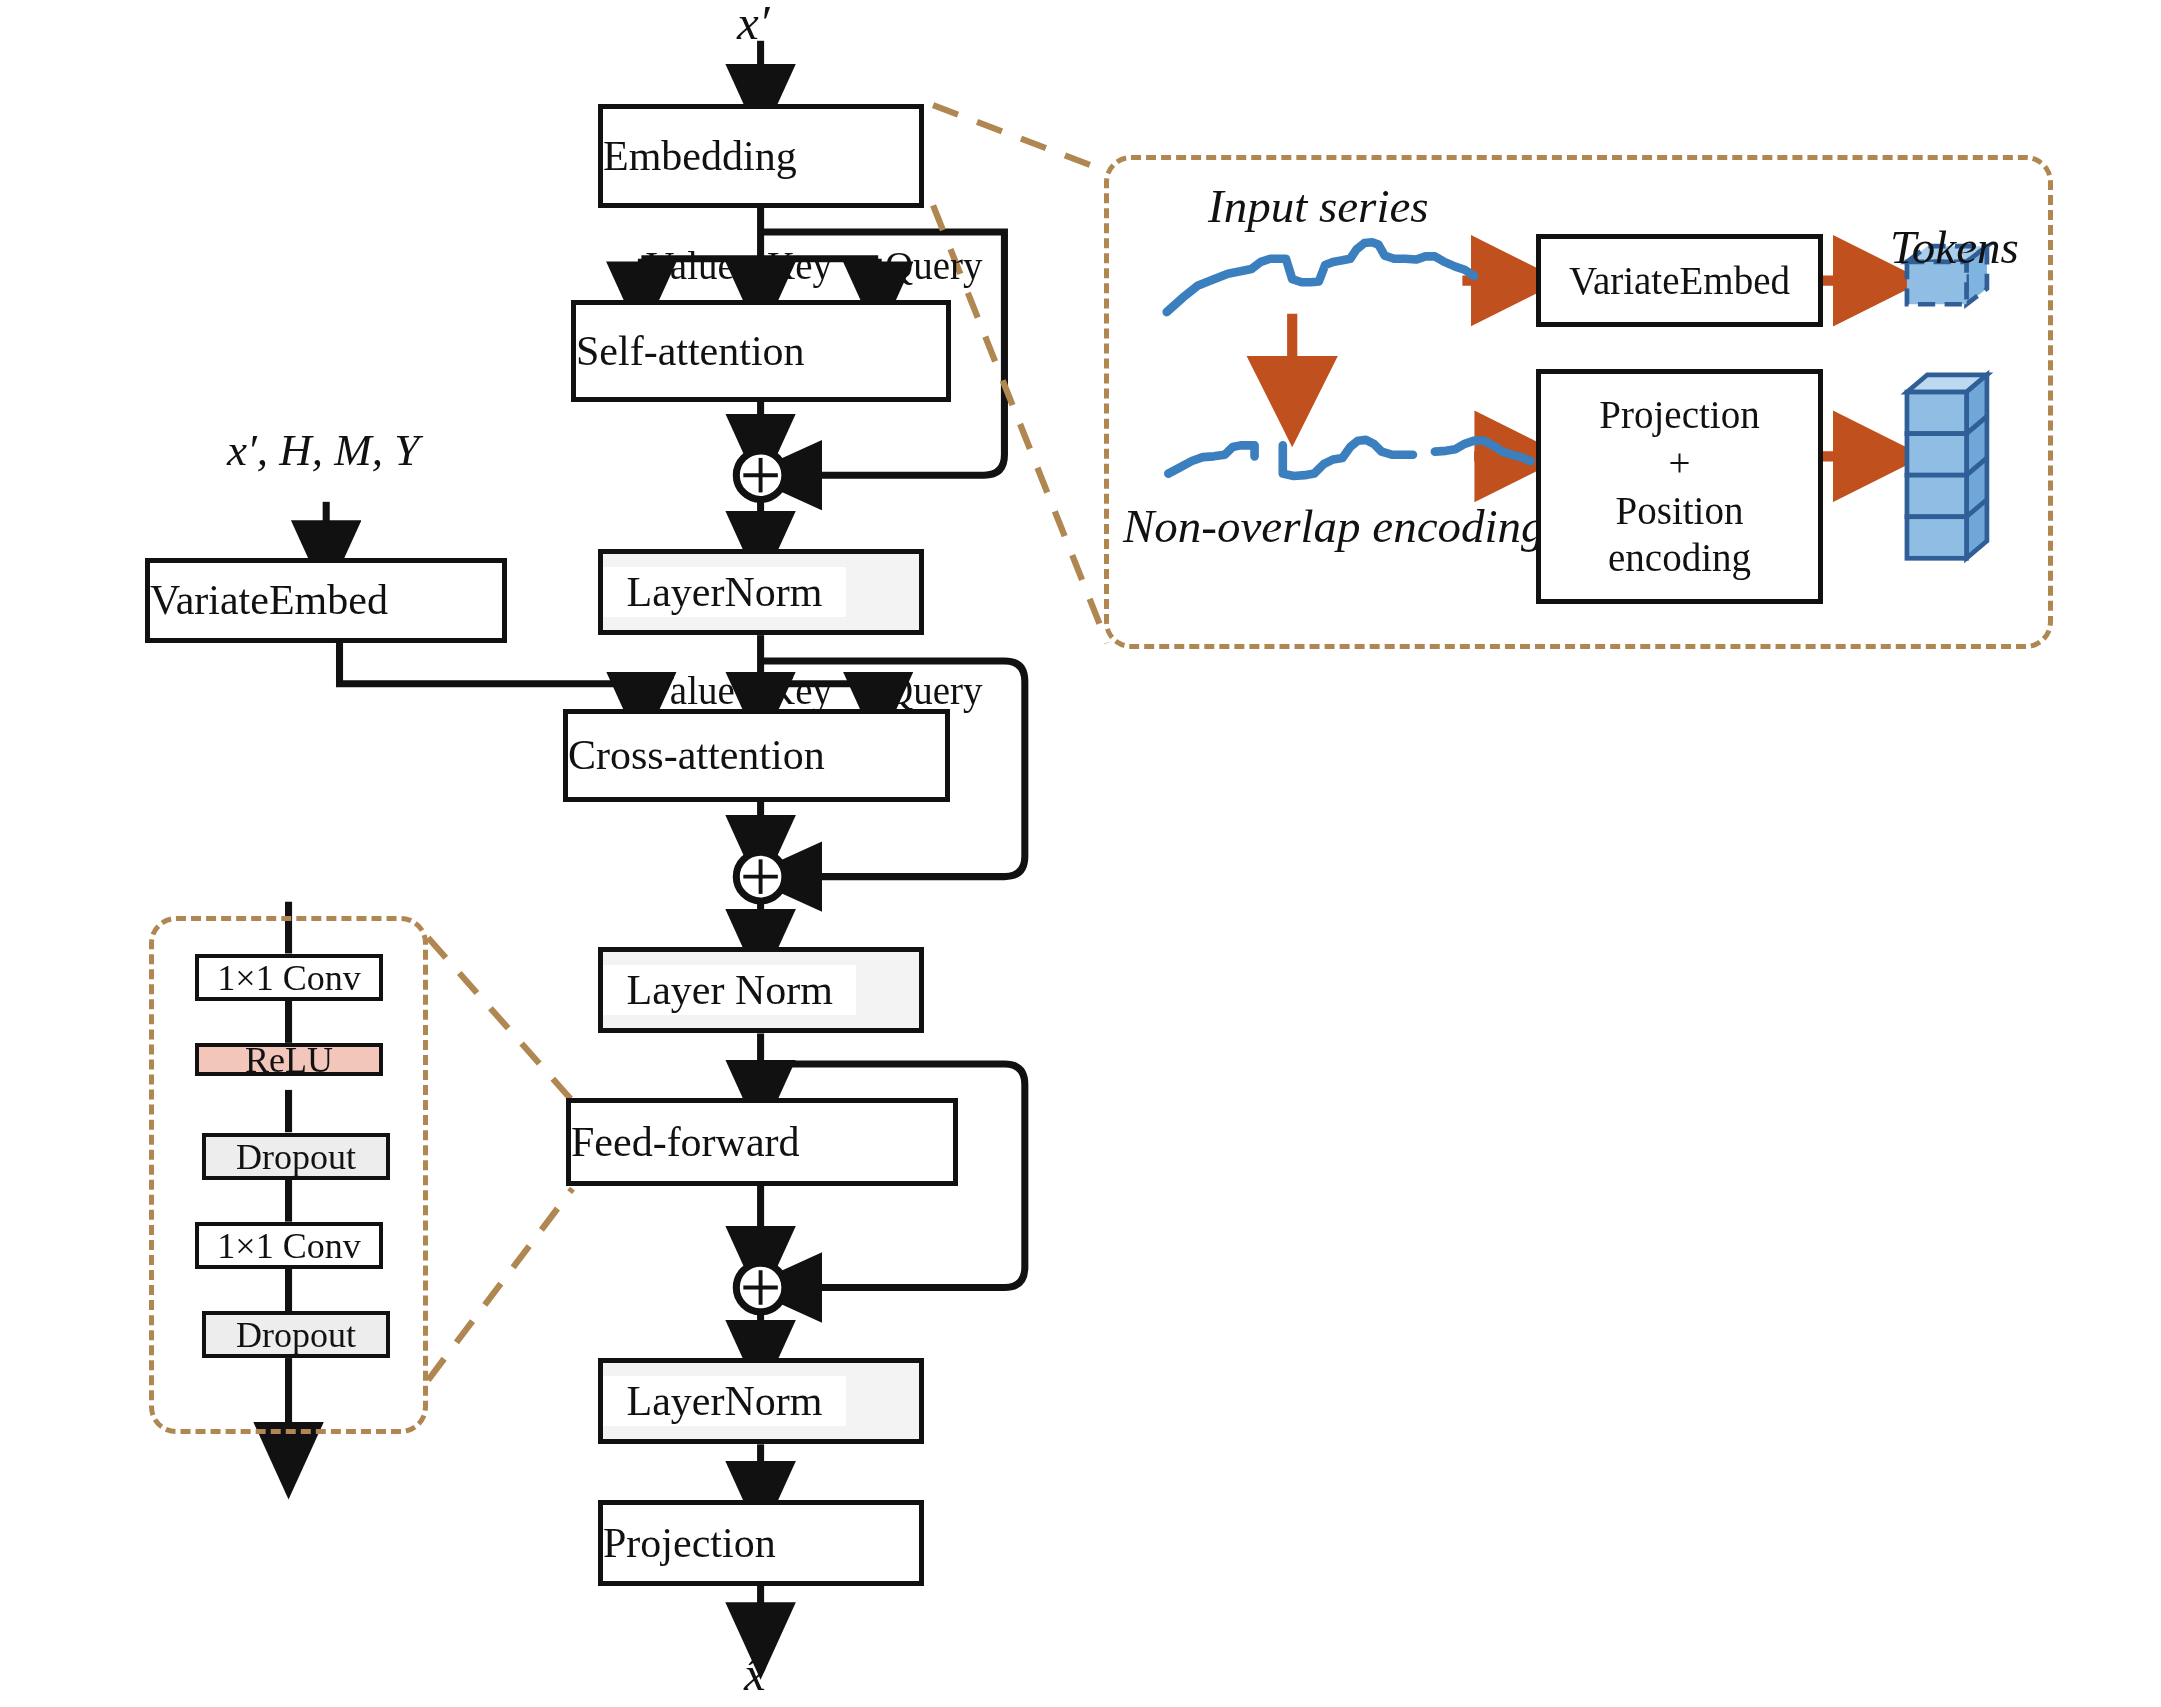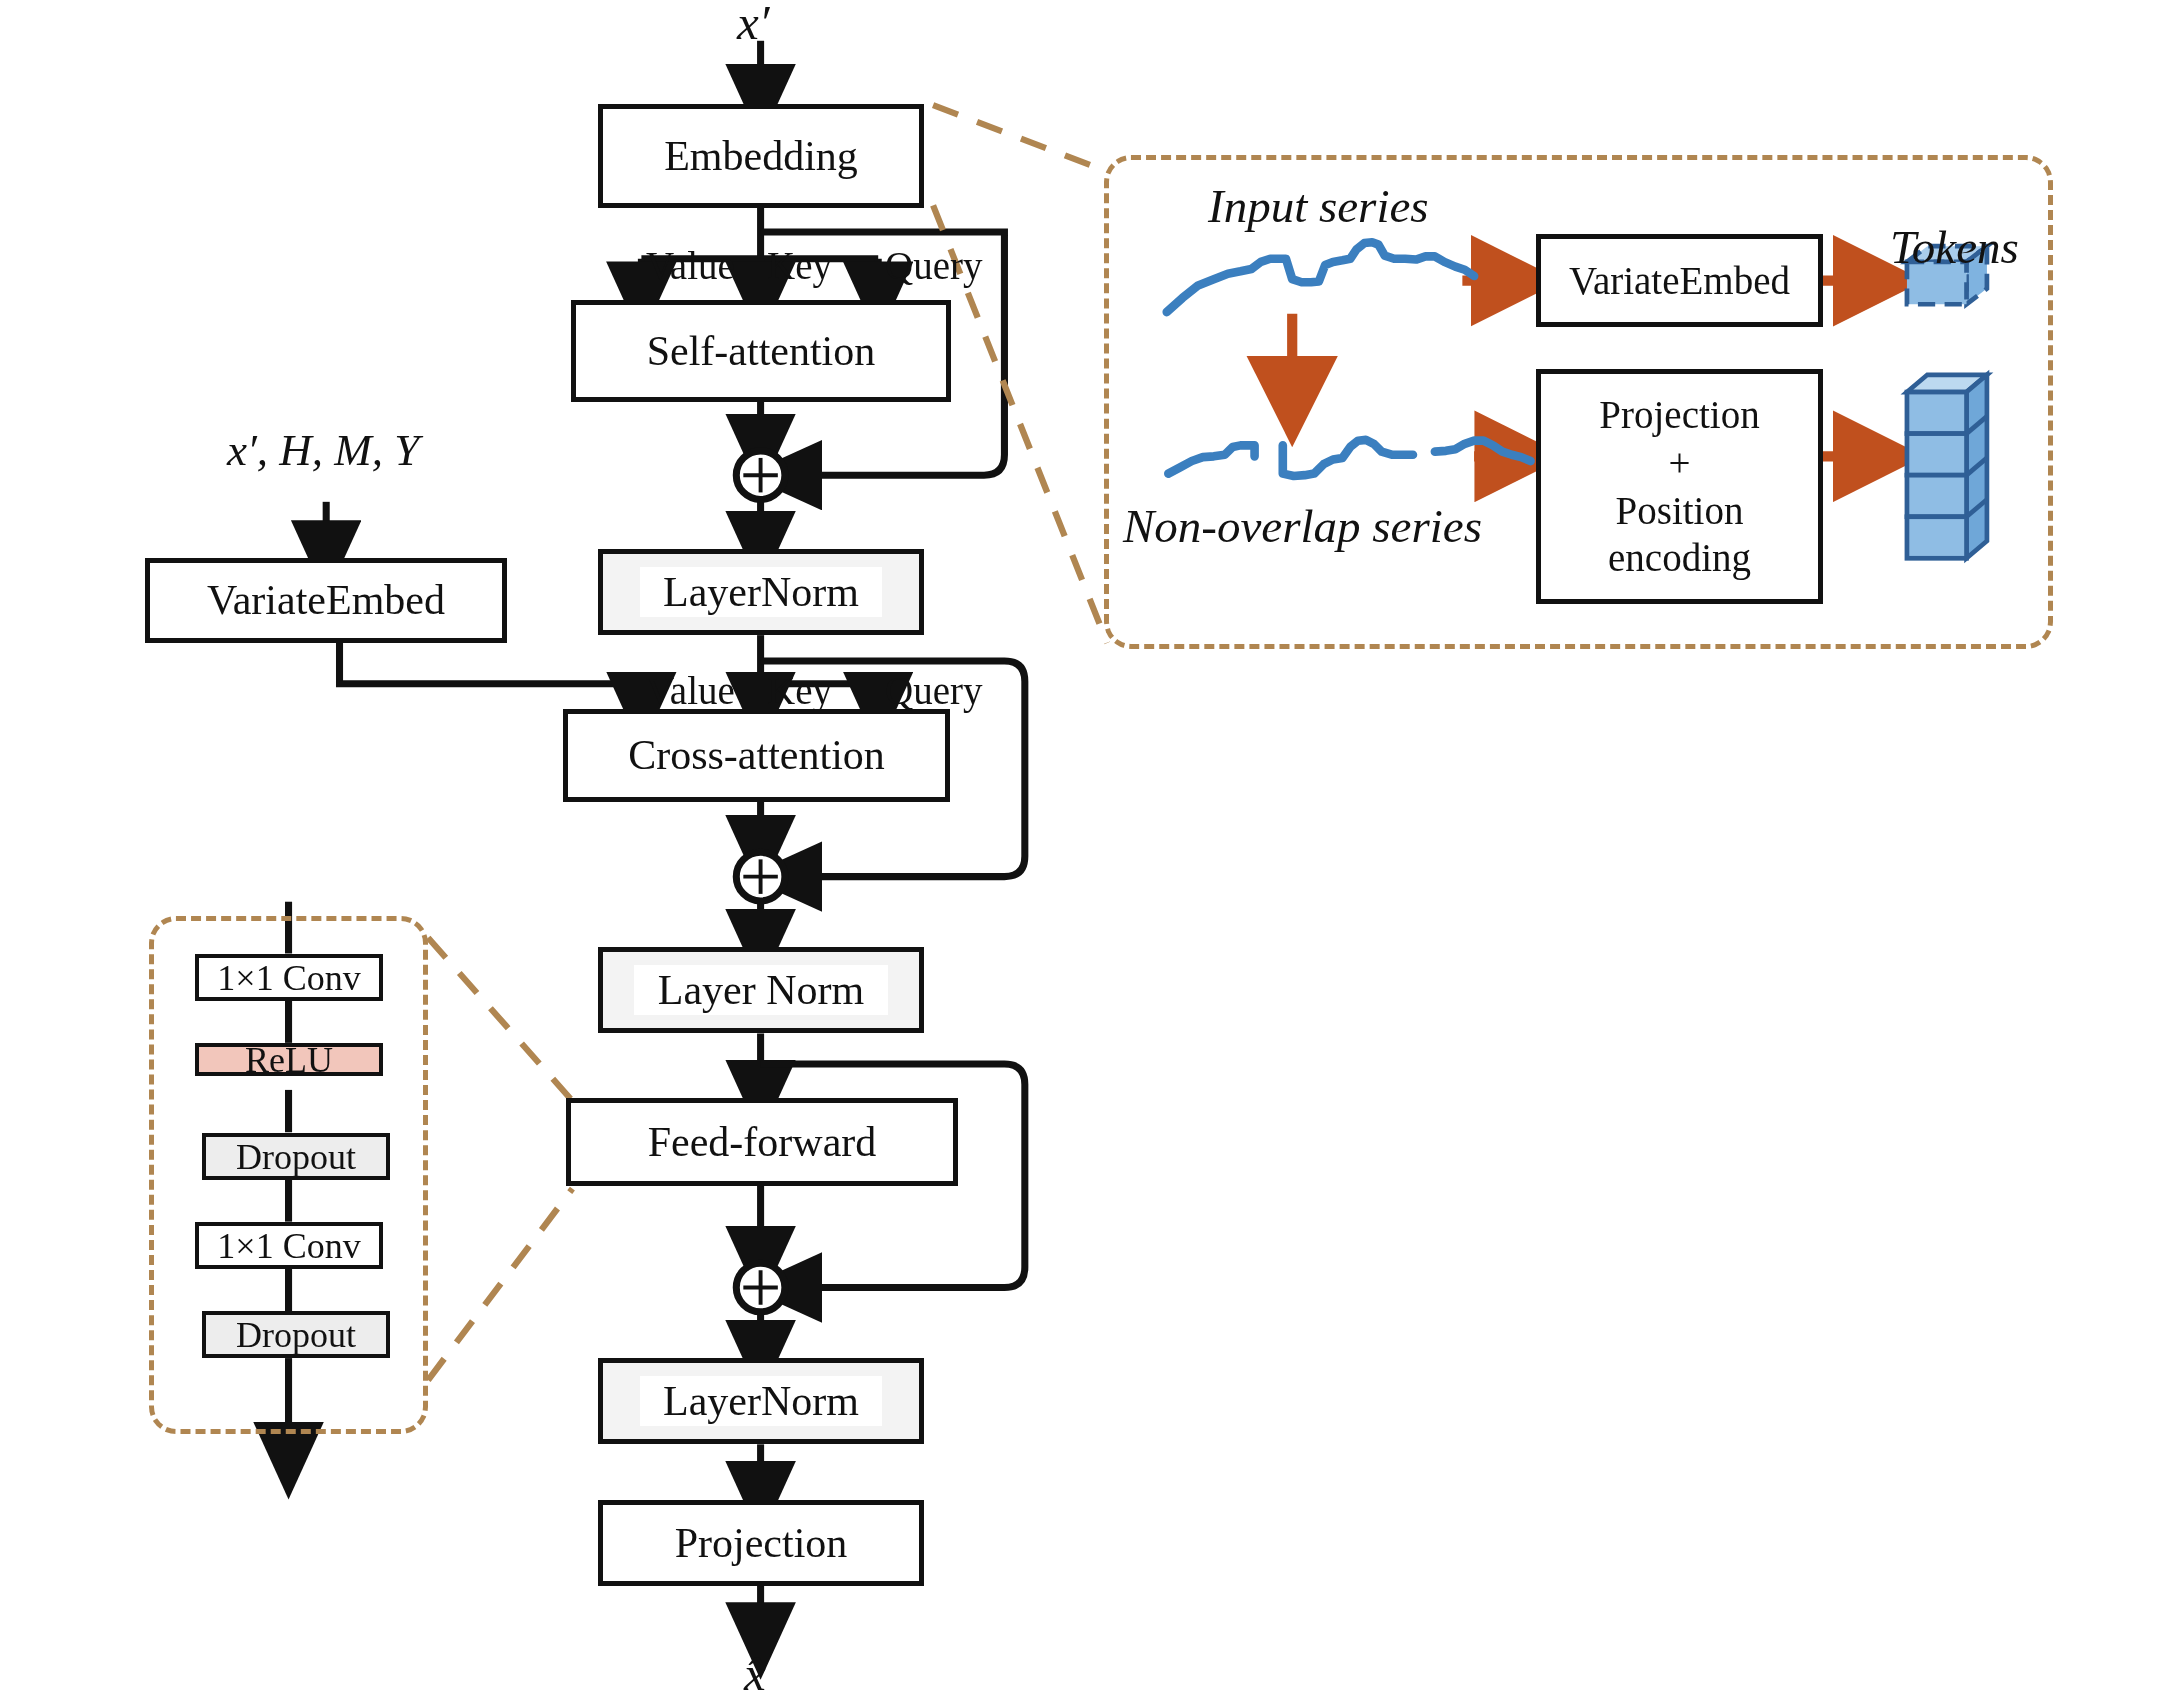--- a/index.html
+++ b/index.html
@@ -2,21 +2,21 @@
 <html style="font-size:12.5px"><head>
 <meta charset="utf-8">
 <style>
   html,body{margin:0;padding:0;background:#ffffff;}
   body{width:2161px;height:1707px;position:relative;overflow:hidden;
        font-family:"Liberation Serif","DejaVu Serif",serif;color:#111;}
   #stage{position:absolute;left:0;top:0;width:2161px;height:1707px;}
   svg.layer{position:absolute;left:0;top:0;width:2161px;height:1707px;overflow:visible;}
 
   .node{position:absolute;box-sizing:border-box;background:#ffffff;
-        border:5.5px solid #111;display:flex;align-items:center;justify-content:center;}
+        border:5.5px solid #111;display:flex;align-items:center;}
   .node .lbl{font-size:42px;line-height:1.05;text-align:center;white-space:pre-line;}
 
   .node.inner-gray{background:#f3f3f3;}
   .node.inner-gray .lbl{background:#ffffff;padding:3.1px 23.5px;}
 
   .small-node{position:absolute;box-sizing:border-box;background:#ffffff;
         border:4.7px solid #111;display:flex;align-items:center;justify-content:center;}
   .small-node .lbl{font-size:36px;line-height:1;}
   .small-node.relu{background:#f2c6bb;}
   .small-node.dropout{background:#ededed;margin-left:7px;}
@@ -238,21 +238,21 @@
     <span class="lbl">Dropout</span>
   </div>
   <div class="small-node" style="left:195px;top:1222px;width:188px;height:47px;">
     <span class="lbl">1×1 Conv</span>
   </div>
   <div class="small-node dropout" style="left:195px;top:1311px;width:188px;height:47px;">
     <span class="lbl">Dropout</span>
   </div>
 
   <div class="cap" style="left:1208px;top:179px;">Input series</div>
-  <div class="cap" style="left:1123px;top:499px;">Non-overlap series</div>
+  <div class="cap" style="left:1123px;top:499px;">Non-overlap encoding</div>
   <div class="cap" style="left:1890px;top:188px;margin-top:32px;">Tokens</div>
 
   <div class="mini-node" style="left:1536px;top:234px;width:287px;height:93px;">
     <span class="lbl">VariateEmbed</span>
   </div>
 
   <div class="mini-node" style="left:1536px;top:369px;width:287px;height:235px;">
     <span class="lbl">Projection
 +
 Position

